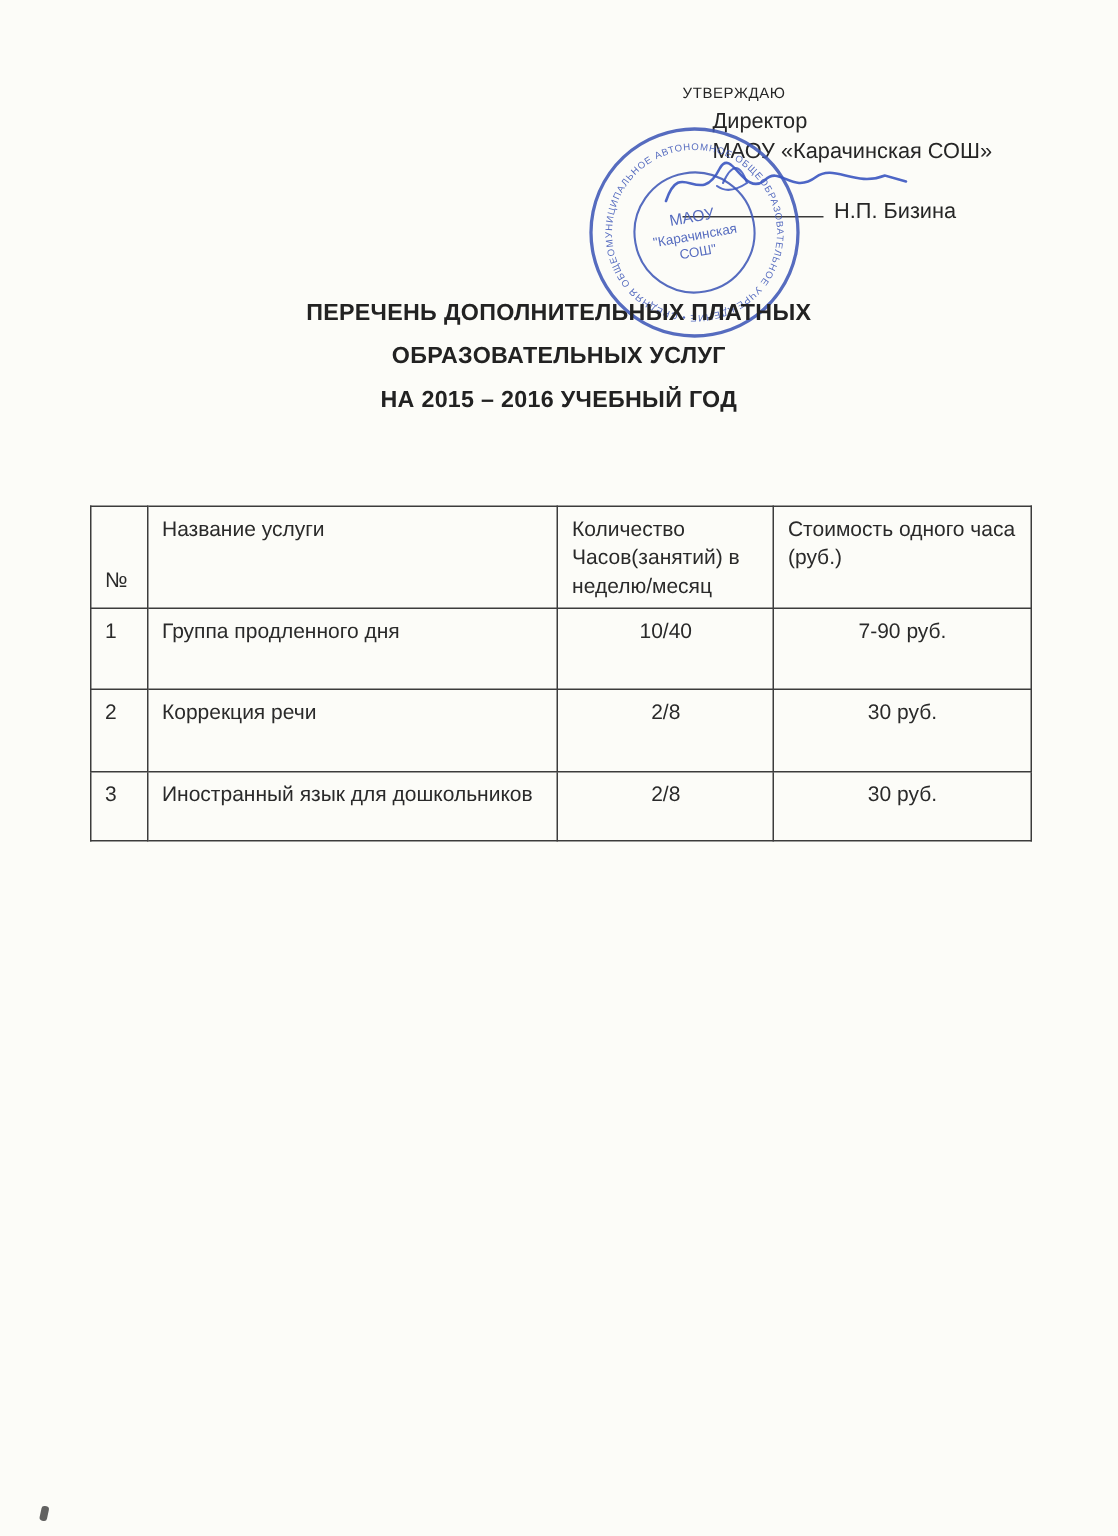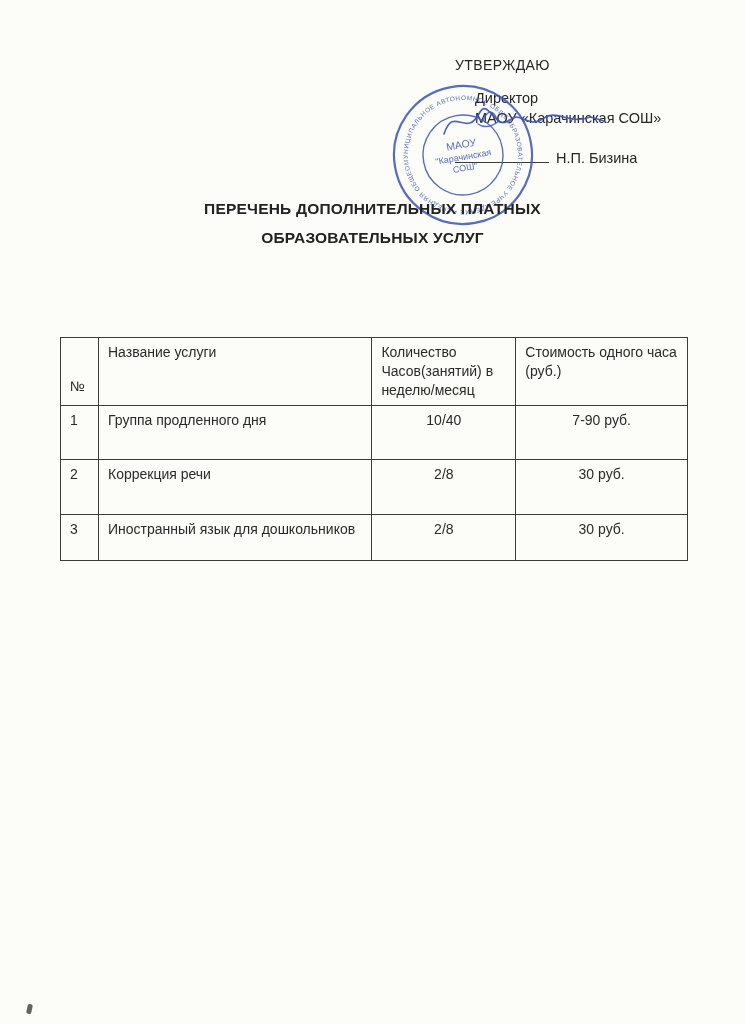--- a/index.html
+++ b/index.html
@@ -8,21 +8,21 @@
     position:relative;
     background:#fcfcf8;
     font-family:"Liberation Sans", sans-serif;
     color:#262626;
     overflow:hidden;
   }
   .page { position:absolute; inset:0; }
 
   
   .approval { position:absolute; left:455px; top:56px; font-size:14.5px; line-height:1.3; }
-  .approval .l1 { font-size:14px; letter-spacing:0.4px; margin-bottom:15px; }
+  .approval .l1 { font-size:10px; letter-spacing:0.4px; margin-bottom:3px; }
   .approval .l2 { margin-bottom:1px;margin-left:20px; }
   .sig-row { margin-top:21px; white-space:nowrap; }
   .sig-line { display:inline-block; width:94px; height:13px; border-bottom:1.4px solid #3a3a3a; margin-right:7px; }
 
   
   .stamp { position:absolute; left:388px; top:80px; width:150px; height:150px;
            transform:rotate(-10deg); opacity:0.88; pointer-events:none; }
 
   
   .scribble { position:absolute; left:432px; top:92px; width:190px; height:60px; pointer-events:none; }
@@ -79,20 +79,21 @@
   </svg>
 
   <svg class="scribble" viewBox="0 0 190 60">
     <path d="M12,42 C22,12 34,48 48,20 C56,6 64,40 78,28 C88,18 96,38 112,26 C124,17 138,33 158,25 L172,29" fill="none" stroke="#3a55c0" stroke-width="1.7" stroke-linecap="round" opacity="0.9"></path>
     <path d="M50,30 q9,-20 16,0 q-12,8 -20,2" fill="none" stroke="#3a55c0" stroke-width="1.4" stroke-linecap="round" opacity="0.85"></path>
   </svg>
 
   <div class="title">
     <div>ПЕРЕЧЕНЬ ДОПОЛНИТЕЛЬНЫХ ПЛАТНЫХ</div>
     <div>ОБРАЗОВАТЕЛЬНЫХ УСЛУГ</div>
+    <div>НА 2015 – 2016 УЧЕБНЫЙ ГОД</div>
   </div>
 
   <table class="doc-table">
     <colgroup>
       <col style="width:38px">
         <col style="width:274px">
         <col style="width:144px">
         <col style="width:172px">
     </colgroup>
     <tbody>

